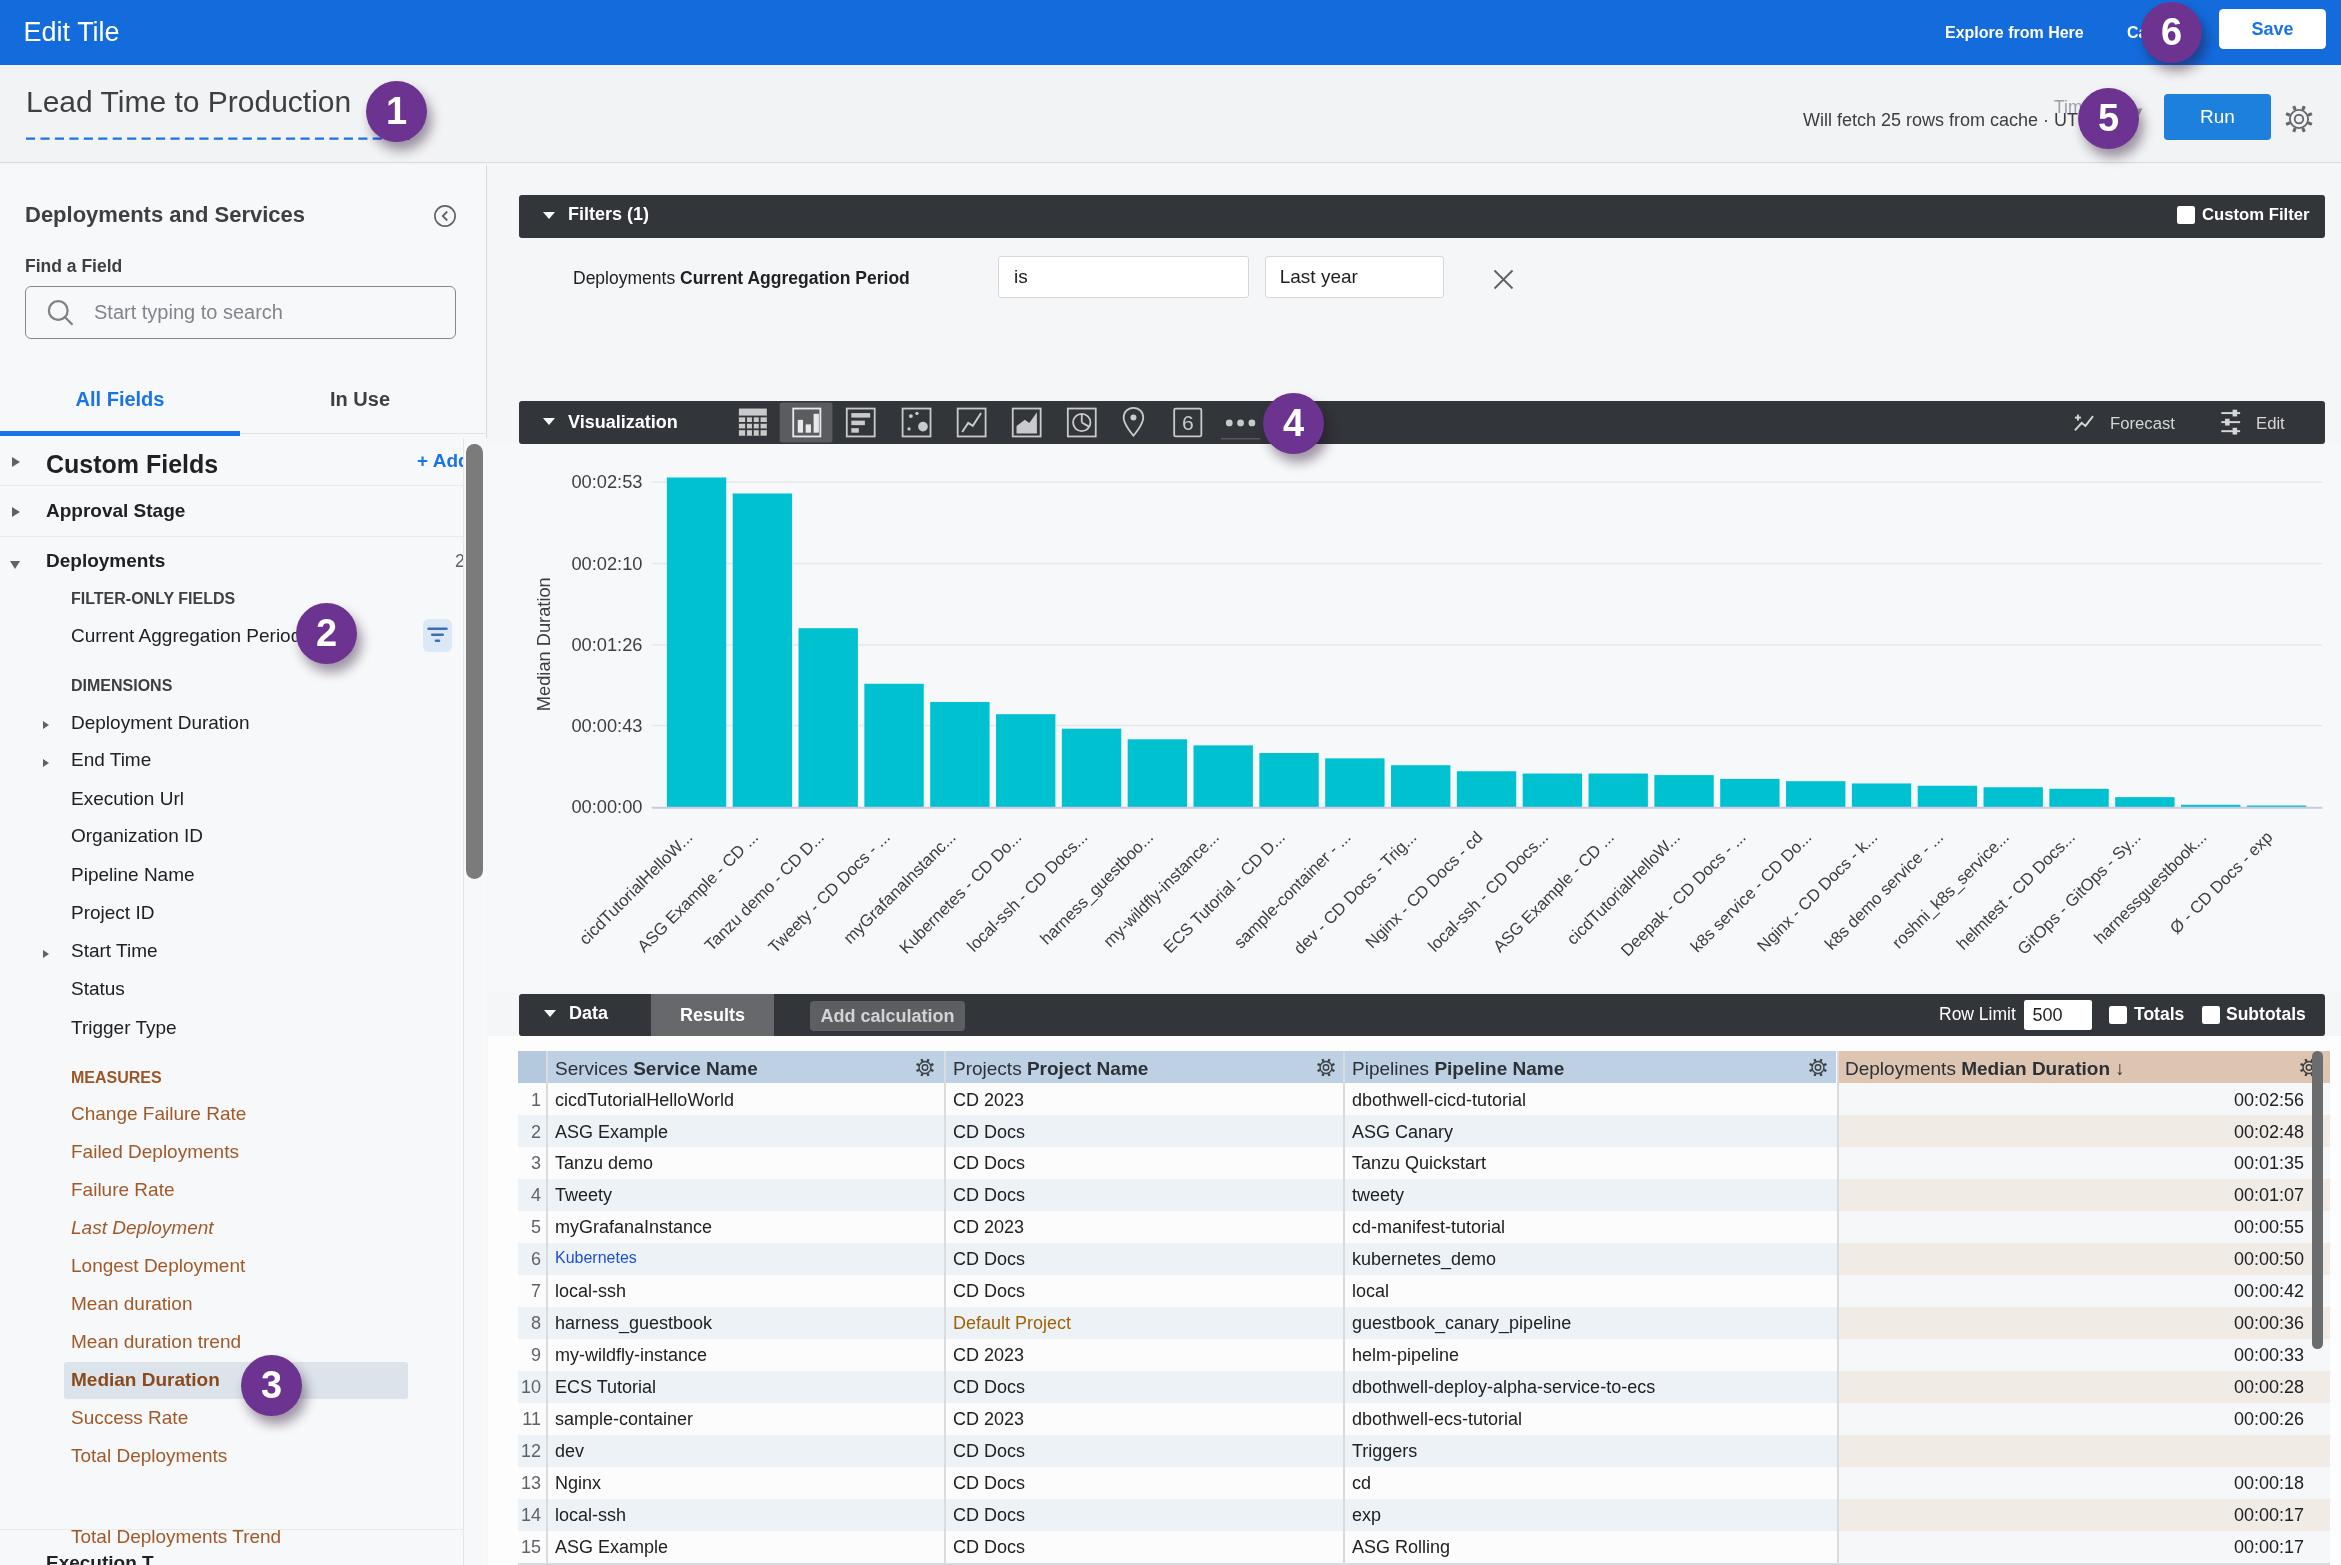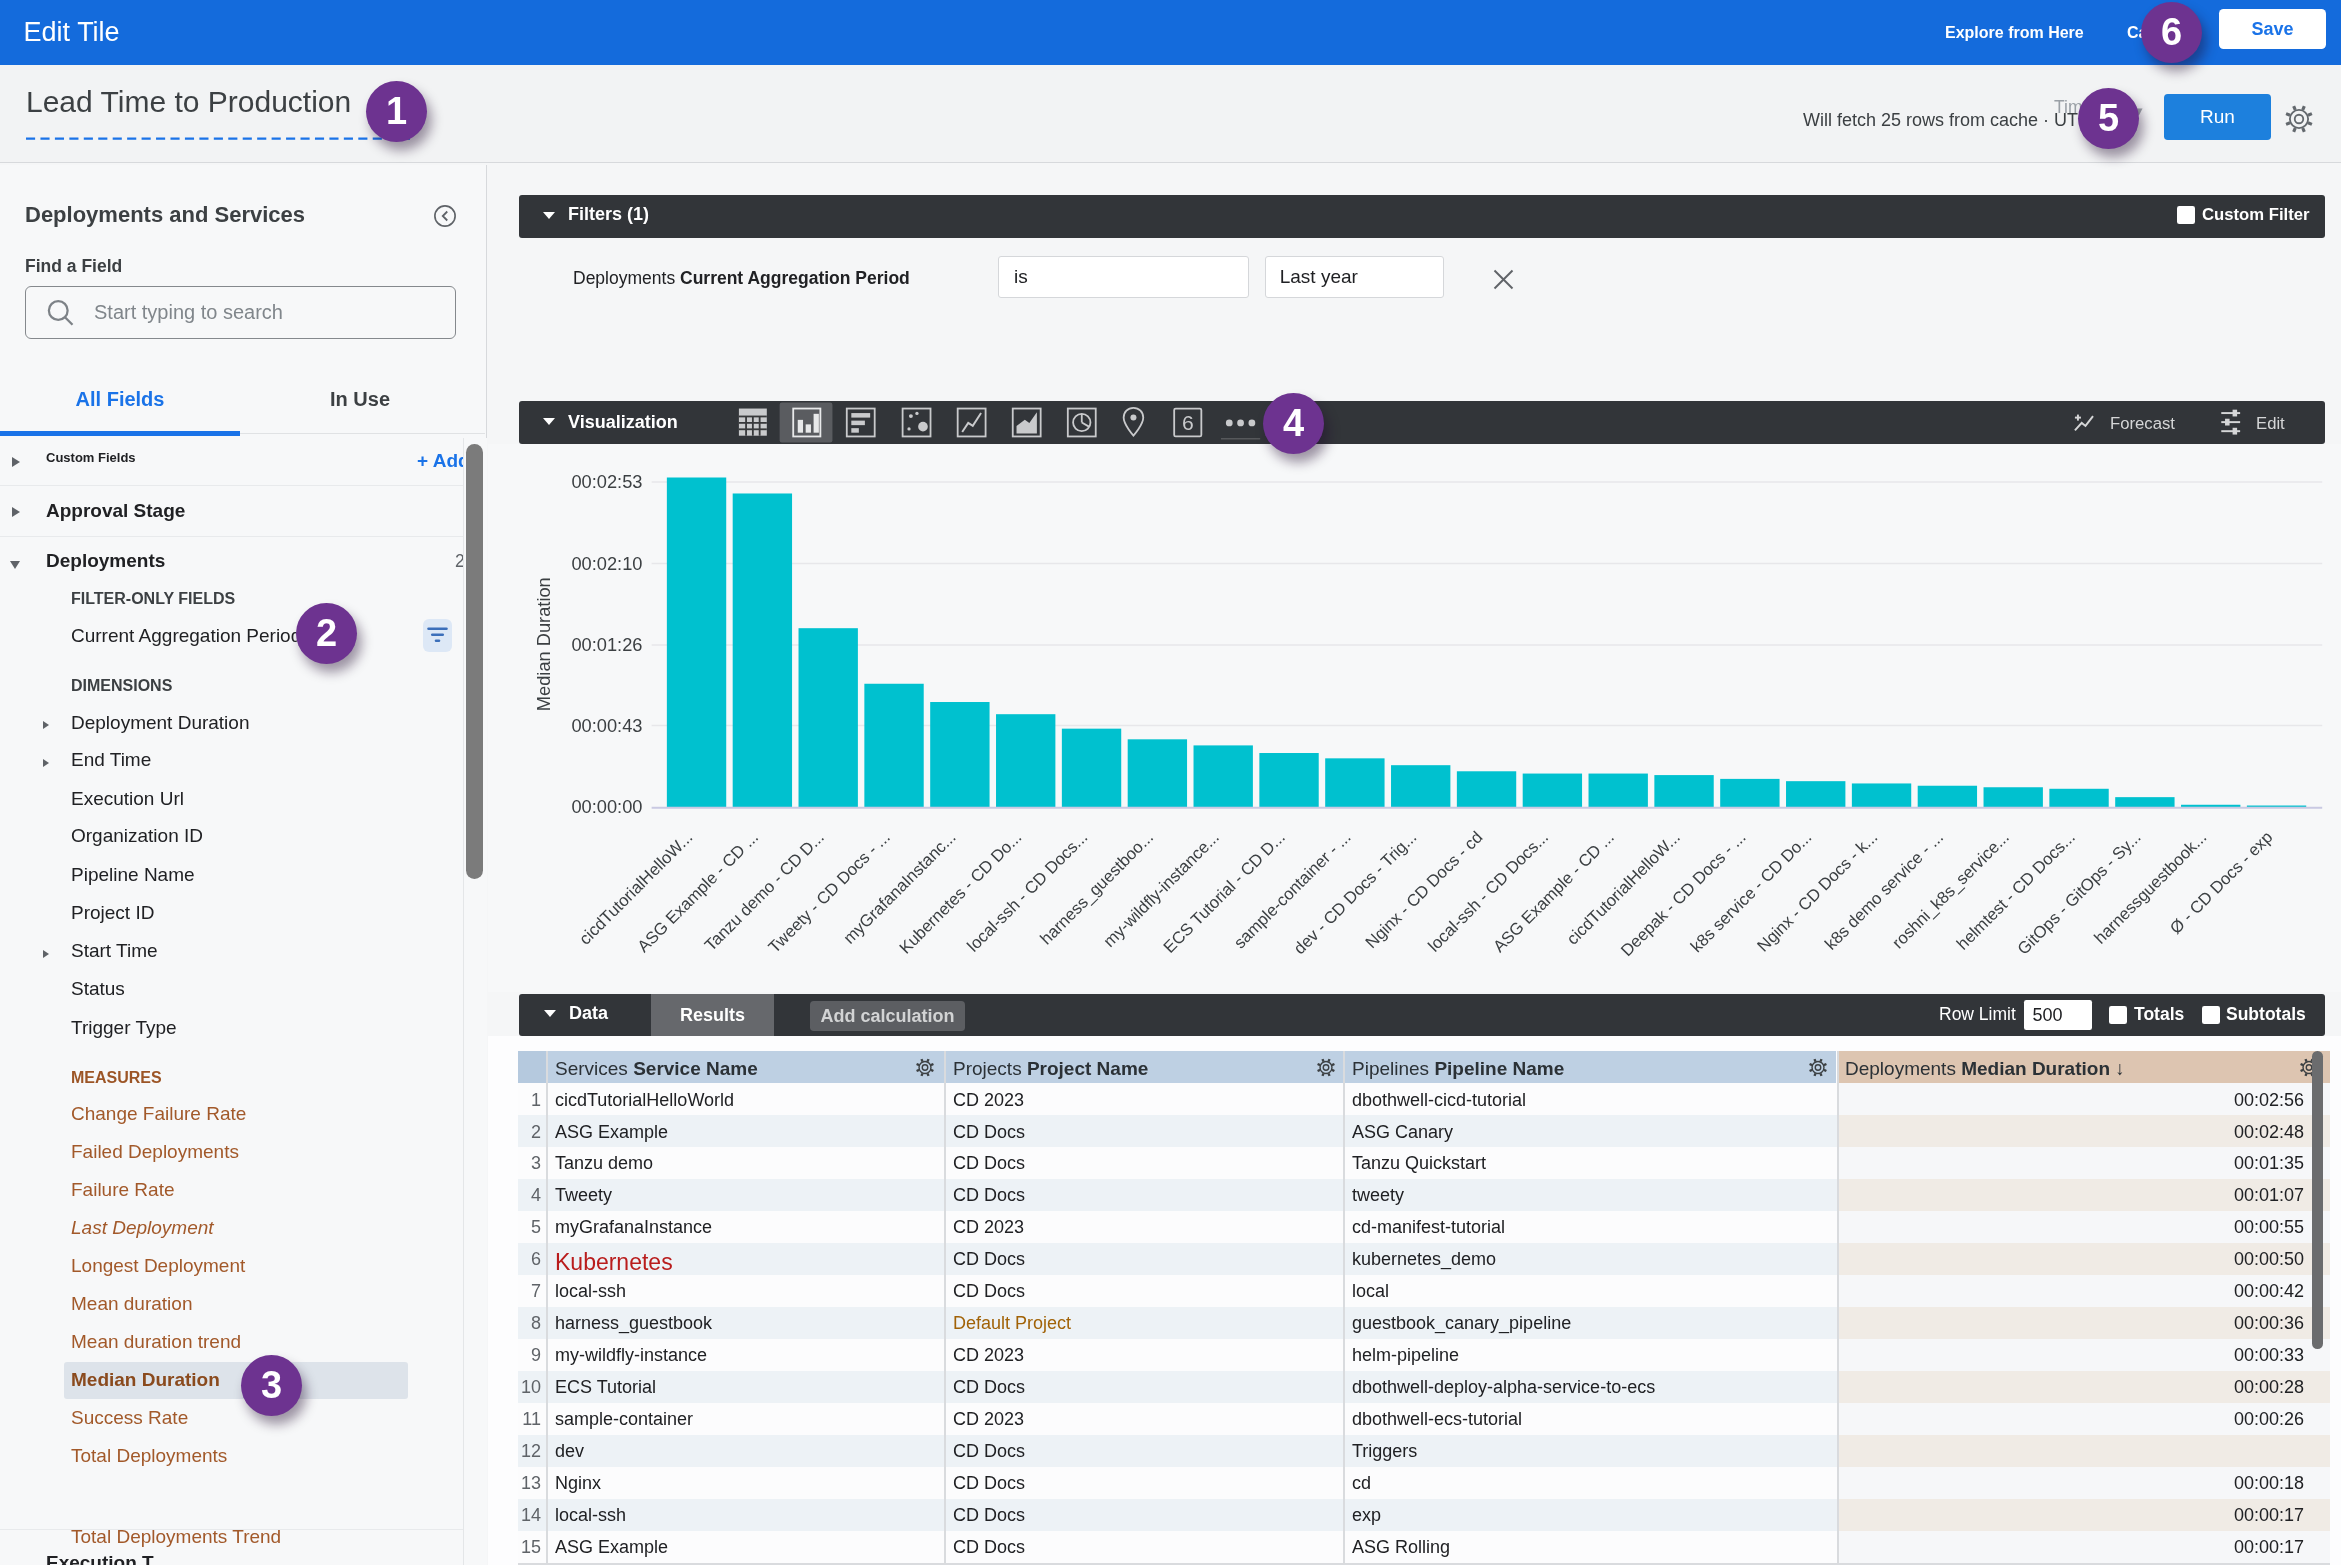--- a/index.html
+++ b/index.html
@@ -50,21 +50,21 @@
 <svg class="abs" style="left:43px;top:297px;" width="35" height="33" viewBox="0 0 46 44">
       <circle cx="20" cy="18" r="12.5" fill="none" stroke="#7d8287" stroke-width="3"></circle>
       <line x1="29" y1="27" x2="39" y2="37" stroke="#7d8287" stroke-width="3"></line>
     </svg>
 <div class="abs" style="left:94px;top:301px;color:#80868b;font-size:20px;">Start typing to search</div>
 <div class="abs b" style="left:0;top:388px;width:240px;text-align:center;color:#1a73e8;font-size:20px;">All Fields</div>
 <div class="abs b" style="left:240px;top:388px;width:240px;text-align:center;color:#3c4043;font-size:20px;">In Use</div>
 <div class="abs" style="left:0;top:433px;width:485px;border-bottom:1.5px solid #e0e2e4;"></div>
 <div class="abs" style="left:0;top:431px;width:240px;height:4.6px;background:#1a73e8;"></div>
 <div class="abs" style="left:12px;top:456px;"><span style="display:inline-block;width:0;height:0;border-left:8.4px solid #5f6368;border-top:5.3px solid transparent;border-bottom:5.3px solid transparent;"></span></div>
-<div class="abs b" style="left:46px;top:450px;color:#202124;font-size:13px;text-align:center;">Custom Fields</div>
+<div class="abs b" style="left:46px;top:450px;color:#202124;font-size:25px;text-align:center;">Custom Fields</div>
 <div class="abs" style="left:12px;top:506px;"><span style="display:inline-block;width:0;height:0;border-left:8.4px solid #5f6368;border-top:5.3px solid transparent;border-bottom:5.3px solid transparent;"></span></div>
 <div class="abs b" style="left:46px;top:500px;color:#202124;font-size:19px;">Approval Stage</div>
 <div class="abs" style="left:10px;top:558px;"><span style="display:inline-block;width:0;height:0;border-top:8.4px solid #5f6368;border-left:5.3px solid transparent;border-right:5.3px solid transparent;"></span></div>
 <div class="abs b" style="left:46px;top:550px;color:#202124;font-size:19px;">Deployments</div>
 <div class="abs b" style="left:71px;top:590px;color:#3c4043;font-size:16px;">FILTER-ONLY FIELDS</div>
 <div class="abs" style="left:71px;top:625px;color:#202124;font-size:19px;">Current Aggregation Period</div>
 <div class="abs b" style="left:71px;top:677px;color:#3c4043;font-size:16px;">DIMENSIONS</div>
 <div class="abs" style="left:43px;top:718px;"><span style="display:inline-block;width:0;height:0;border-left:6.8px solid #5f6368;border-top:4.6px solid transparent;border-bottom:4.6px solid transparent;"></span></div>
 <div class="abs" style="left:71px;top:712px;color:#202124;font-size:19px;">Deployment Duration</div>
 <div class="abs" style="left:43px;top:756px;"><span style="display:inline-block;width:0;height:0;border-left:6.8px solid #5f6368;border-top:4.6px solid transparent;border-bottom:4.6px solid transparent;"></span></div>
@@ -369,21 +369,21 @@
 <div class="abs" style="left:518px;top:1211px;width:1319px;height:32px;background:#fcfcfd;"></div>
 <div class="abs" style="left:1837px;top:1211px;width:493px;height:32px;background:#f6f7f9;"></div>
 <div class="abs" style="left:518px;top:1217px;width:23px;text-align:right;color:#5f6368;font-size:18px;">5</div>
 <div class="abs" style="left:555px;top:1217px;color:#202124;font-size:18px;">myGrafanaInstance</div>
 <div class="abs" style="left:953px;top:1217px;color:#202124;font-size:18px;">CD 2023</div>
 <div class="abs" style="left:1352px;top:1217px;color:#202124;font-size:18px;">cd-manifest-tutorial</div>
 <div class="abs" style="left:2207px;top:1217px;width:97px;text-align:right;color:#202124;font-size:18px;">00:00:55</div>
 <div class="abs" style="left:518px;top:1243px;width:1319px;height:32px;background:#edf2f6;"></div>
 <div class="abs" style="left:1837px;top:1243px;width:493px;height:32px;background:#f0ebe5;"></div>
 <div class="abs" style="left:518px;top:1249px;width:23px;text-align:right;color:#5f6368;font-size:18px;">6</div>
-<div class="abs" style="left:555px;top:1249px;color:#b91c1c;font-size:23px;">Kubernetes</div>
+<div class="abs" style="left:555px;top:1249px;color:#1d4ed8;font-size:16px;">Kubernetes</div>
 <div class="abs" style="left:953px;top:1249px;color:#202124;font-size:18px;">CD Docs</div>
 <div class="abs" style="left:1352px;top:1249px;color:#202124;font-size:18px;">kubernetes_demo</div>
 <div class="abs" style="left:2207px;top:1249px;width:97px;text-align:right;color:#202124;font-size:18px;">00:00:50</div>
 <div class="abs" style="left:518px;top:1275px;width:1319px;height:32px;background:#fcfcfd;"></div>
 <div class="abs" style="left:1837px;top:1275px;width:493px;height:32px;background:#f6f7f9;"></div>
 <div class="abs" style="left:518px;top:1281px;width:23px;text-align:right;color:#5f6368;font-size:18px;">7</div>
 <div class="abs" style="left:555px;top:1281px;color:#202124;font-size:18px;">local-ssh</div>
 <div class="abs" style="left:953px;top:1281px;color:#202124;font-size:18px;">CD Docs</div>
 <div class="abs" style="left:1352px;top:1281px;color:#202124;font-size:18px;">local</div>
 <div class="abs" style="left:2207px;top:1281px;width:97px;text-align:right;color:#202124;font-size:18px;">00:00:42</div>

